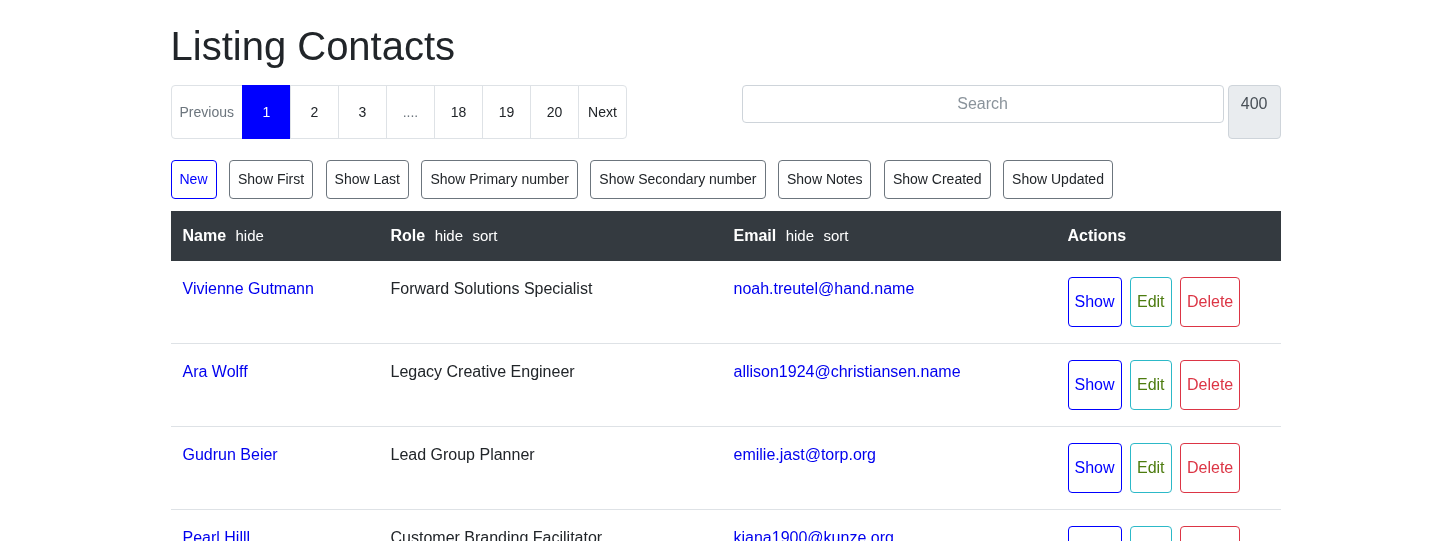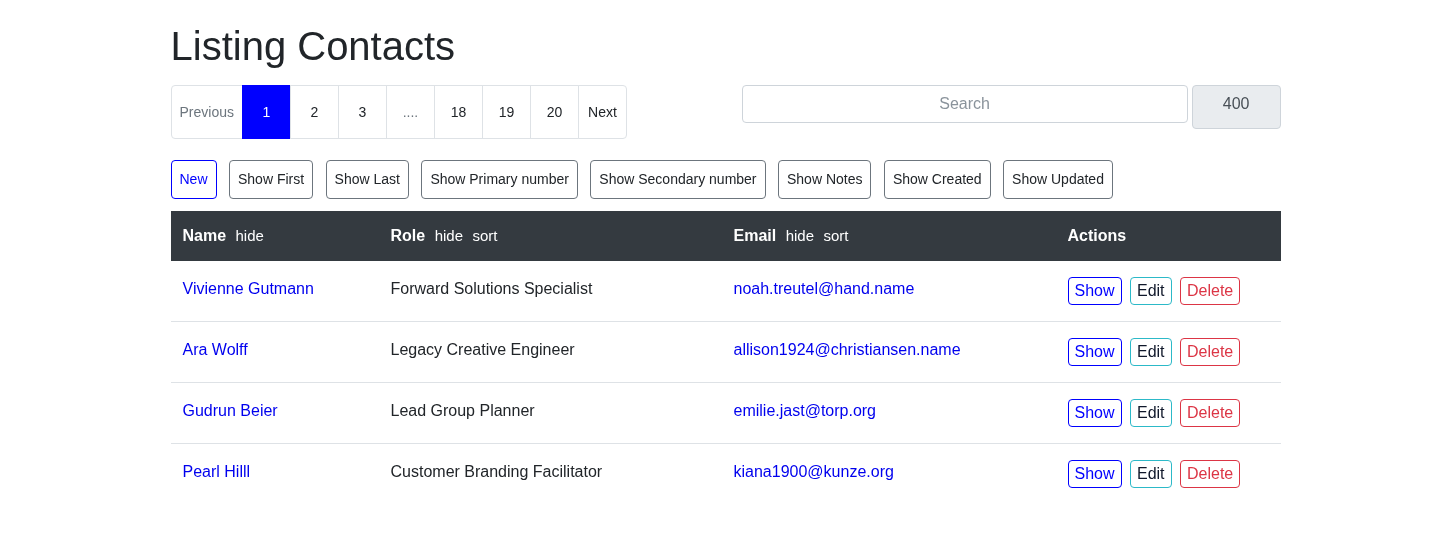--- a/index.html
+++ b/index.html
@@ -63,22 +63,22 @@
     font-family: "Liberation Sans", sans-serif;
     color: #495057;
     border: 1px solid #ced4da;
     border-radius: 4px;
     outline: none;
     text-align: center;
   }
   .search-input::placeholder { color: #8a939b; }
   .search-addon {
     margin-left: 4px;
-    height: 44px;
-    padding: 6px 30px;
+    height: 54px;
+    padding: 6px 12px;
     font-size: 16px;
     line-height: 24px;
     color: #495057;
     background: #e9ecef;
     border: 1px solid #ced4da;
     border-radius: 4px;
   }
   
   .toolbar { margin-bottom: 12px; }
   .btn {
@@ -125,31 +125,31 @@
     padding: 16px 12px;
     font-size: 16px;
     line-height: 24px;
     vertical-align: top;
     border-top: 1px solid #dee2e6;
   }
   table.contacts tbody tr:first-child td { border-top: none; }
   a.cell-link { color: #0000ee; text-decoration: none; cursor: pointer; }
   .action-btn {
     display: inline-block;
-    padding: 1px 6px;
+    padding: 12px 6px;
     font-size: 16px;
     line-height: 24px;
     border-radius: 4px;
     background: #fff;
     text-decoration: none;
     margin-right: 4px;
     cursor: pointer;
   }
   .action-show { color: #0000ff; border: 1px solid #0000ff; }
-  .action-edit { color: #0f172a; border: 1px solid #2cb9c8; }
+  .action-edit { color: #4d7c0f; border: 1px solid #2cb9c8; }
   .action-delete { color: #dc3545; border: 1px solid #dc3545; }
 </style>
 </head>
 <body>
 
 <div class="container">
 
   <h1 class="page-title">Listing Contacts</h1>
 
   <div class="topbar">

